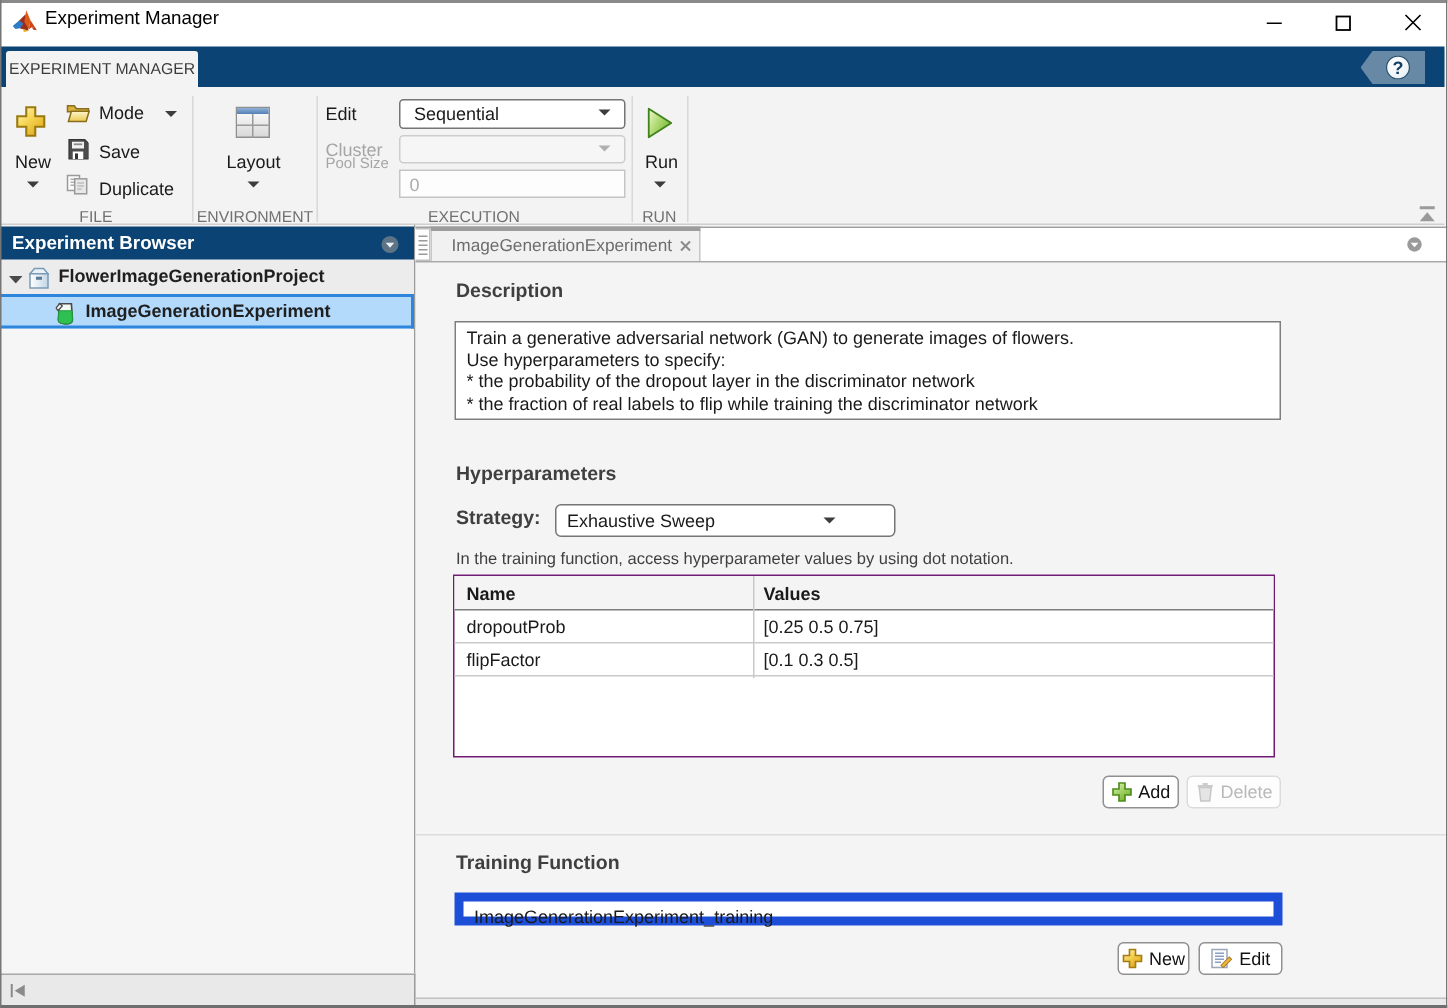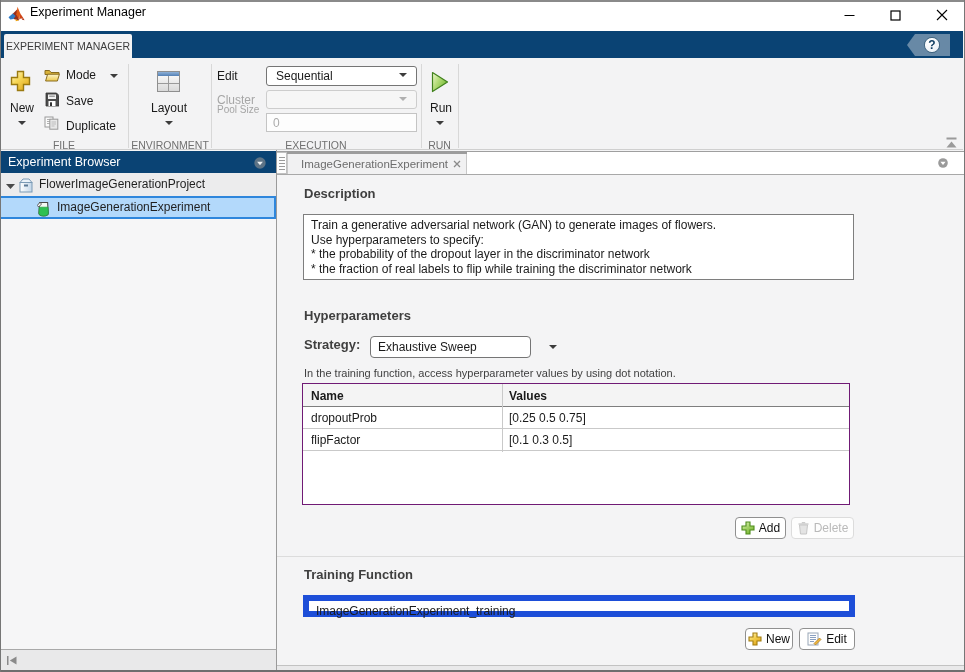--- a/index.html
+++ b/index.html
@@ -28,23 +28,23 @@
 .darr { width:0; height:0; border-left:4px solid transparent; border-right:4px solid transparent; border-top:4px solid #3c3c3c; }
 .darr.dis { border-top-color:#b0b0b0; }
 
 
 .combo { background:#fff; border:1px solid #757575; border-radius:3px; font-size:12px; color:#1a1a1a; }
 .combo.dis { background:#f6f6f6; border-color:#cdcdcd; color:#b0b0b0; }
 .edit { background:#fdfdfd; border:1px solid #c4c4c4; font-size:12px; color:#ababab; }
 
 
 #lpanel { left:0; top:150px; width:277px; height:499px; background:#f6f6f7; border-right:1px solid #9a9a9a; }
-#lphead { left:0; top:151px; width:276px; height:23px; background:#0a4374; color:#fff; font-size:12.5px; font-weight:normal; line-height:22px; padding-left:8px; }
+#lphead { left:0; top:151px; width:276px; height:23px; background:#0a4374; color:#fff; font-size:12.5px; font-weight:bold; line-height:22px; padding-left:8px; }
 #treeband { left:0; top:173px; width:276px; height:23px; background:#ececed; }
-.trow { left:0; width:276px; height:22px; font-size:12px; color:#1f1f1f; line-height:22px; }
+.trow { left:0; width:276px; height:22px; font-size:12px; color:#1f1f1f; line-height:22px;font-weight:bold; }
 #selrow { background:#b3d9fb; border:2px solid #2e86dc; border-left:none; height:23px; line-height:18px; }
 
 
 #main { left:277px; top:150px; width:688px; height:515px; background:#f4f4f5; }
 #tabstrip { left:277px; top:151px; width:688px; height:24px; background:#ffffff; border-top:1px solid #9f9f9f; border-bottom:1px solid #a8a8a8; }
 #tabcap { left:287px; top:151px; width:180px; height:3px; background:#9c9c9c; }
 #grip { left:277px; top:152px; width:10px; height:22px; background:#fdfdfd; border:1px solid #c0c0c0; border-left:none; }
 #doctab { left:287px; top:154px; width:180px; height:20px; background:#f1f1f2; border-left:1px solid #c8c8c8; border-right:1px solid #c8c8c8; font-size:11.5px; color:#6d6d6d; line-height:20px; padding-left:13px; white-space:nowrap; }
 h3.sect { font-size:13px; font-weight:bold; color:#3f3f3f; }
 
@@ -255,21 +255,21 @@
   <div class="abs" style="left:303px;top:214px;width:551px;height:66px;background:#fff;border:1px solid #7e7e7e;
        font-size:12px;color:#1a1a1a;line-height:14.6px;padding:3px 0 0 7px;">
     Train a generative adversarial network (GAN) to generate images of flowers.<br>
     Use hyperparameters to specify:<br>
     * the probability of the dropout layer in the discriminator network<br>
     * the fraction of real labels to flip while training the discriminator network
   </div>
 
   <h3 class="abs sect" style="left:304px;top:308px">Hyperparameters</h3>
   <div class="abs" style="left:304px;top:337px;font-size:13px;font-weight:bold;color:#3f3f3f">Strategy:</div>
-  <div class="abs combo" style="left:370px;top:336px;width:161px;height:22px;line-height:21px;padding-left:7px;border-radius:4px;">Exhaustive Sweep</div>
+  <div class="abs combo" style="left:370px;top:336px;width:227px;height:22px;line-height:21px;padding-left:7px;border-radius:4px;">Exhaustive Sweep</div>
   <div class="abs darr" style="left:549px;top:345px"></div>
   <div class="abs" style="left:304px;top:367px;font-size:11px;color:#3f3f3f">In the training function, access hyperparameter values by using dot notation.</div>
 
   <div class="abs" style="left:302px;top:383px;width:548px;height:122px;background:#fff;border:1px solid #701a75;">
     <div style="height:23px;background:#f4f4f4;border-bottom:1px solid #7e7e7e;font-size:12px;font-weight:bold;color:#1a1a1a;position:relative;">
       <span style="position:absolute;left:8px;top:5px;">Name</span>
       <span style="position:absolute;left:206px;top:5px;">Values</span>
     </div>
     <div style="height:22px;border-bottom:1px solid #c9c9c9;font-size:12px;color:#1a1a1a;position:relative;">
       <span style="position:absolute;left:8px;top:4px;">dropoutProb</span>

